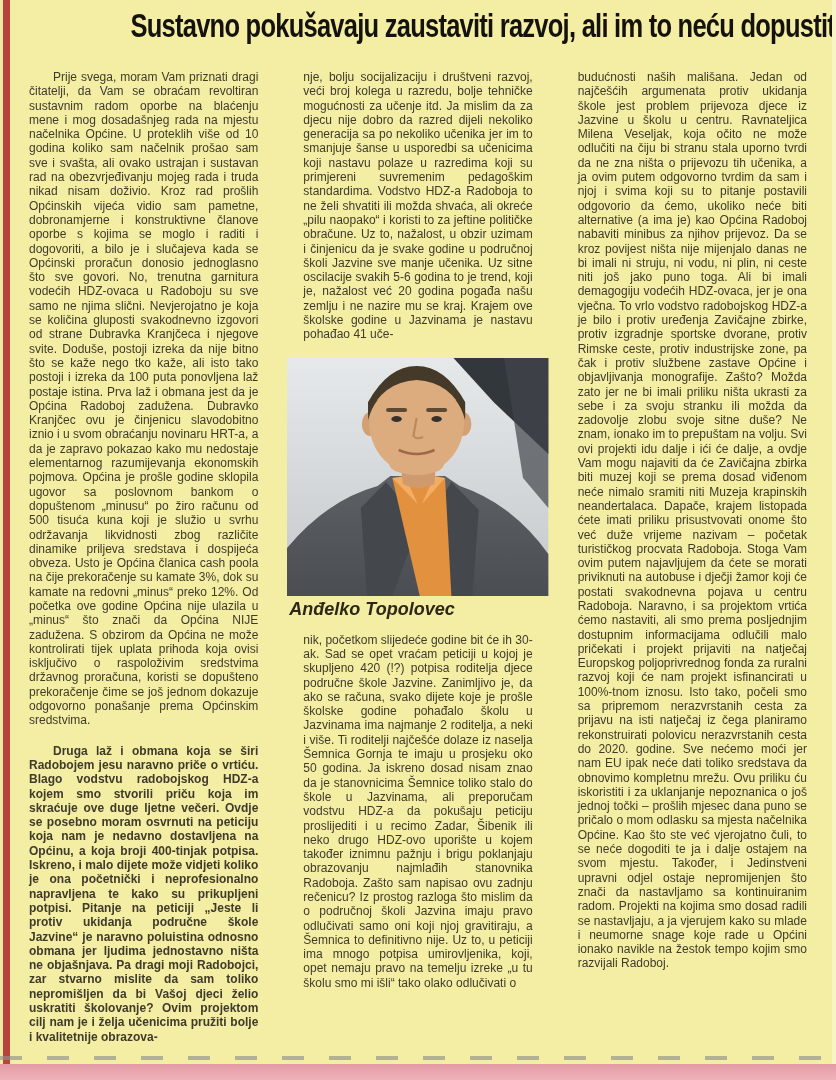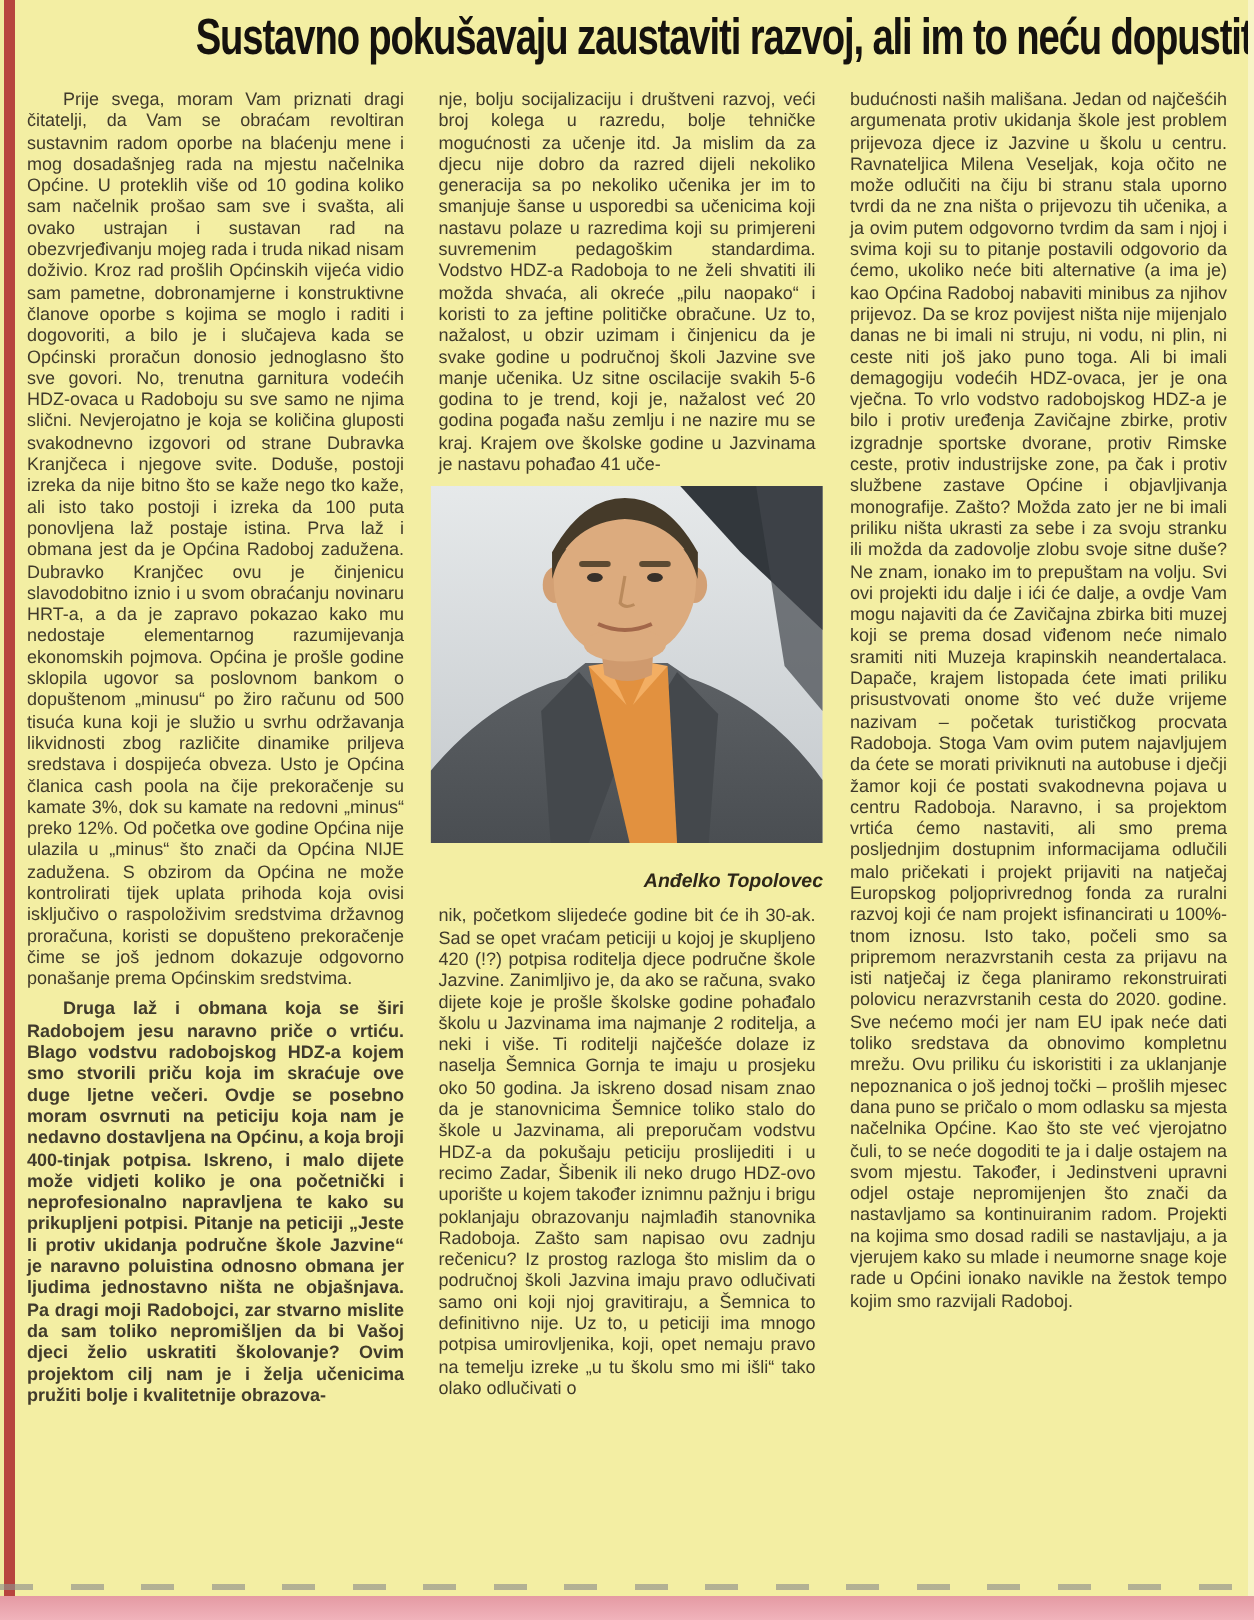--- a/index.html
+++ b/index.html
@@ -57,31 +57,31 @@
     display:flex;gap:13px;overflow:hidden;z-index:2;
   }
   .col{
     flex:1 1 0;
     font-size:12px;line-height:14.3px;
     color:var(--body-text);
     text-align:justify;
     hyphens:auto;-webkit-hyphens:auto;
     overflow:hidden;
   }
-  .para{margin:5px;}
+  .para{margin:16px;}
   .para.indent{text-indent:24px;}
   .para.gap{margin-top:6px;font-weight:bold;}
   .photo-block{margin:8px 0 0 0;}
   .photo-block svg{display:block;width:100%;height:238px;}
   .photo-caption{
     font-weight:bold;font-style:italic;
-    font-size:13px;line-height:15px;
+    font-size:18px;line-height:15px;
     color:var(--caption);
-    text-align:right;text-indent:0;
-    margin:17px 0 9px 2px;
+    text-align:left;text-indent:0;
+    margin:6px 0 9px 2px;
   }
 </style>
 </head>
 <body>
 
 <div id="page">
 
   <div class="left-strip"></div>
   <div class="right-strip"></div>
 

